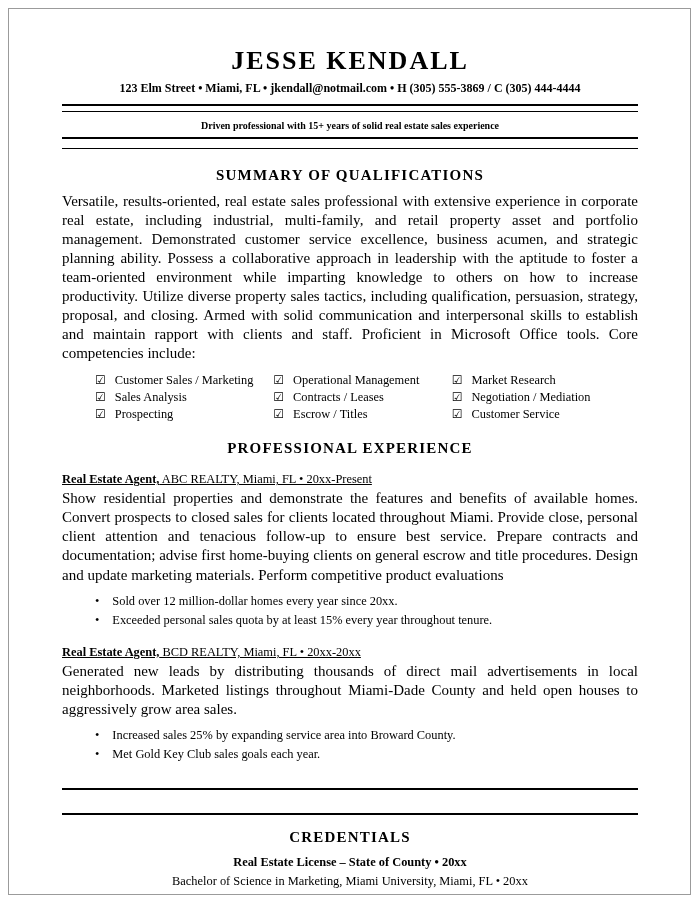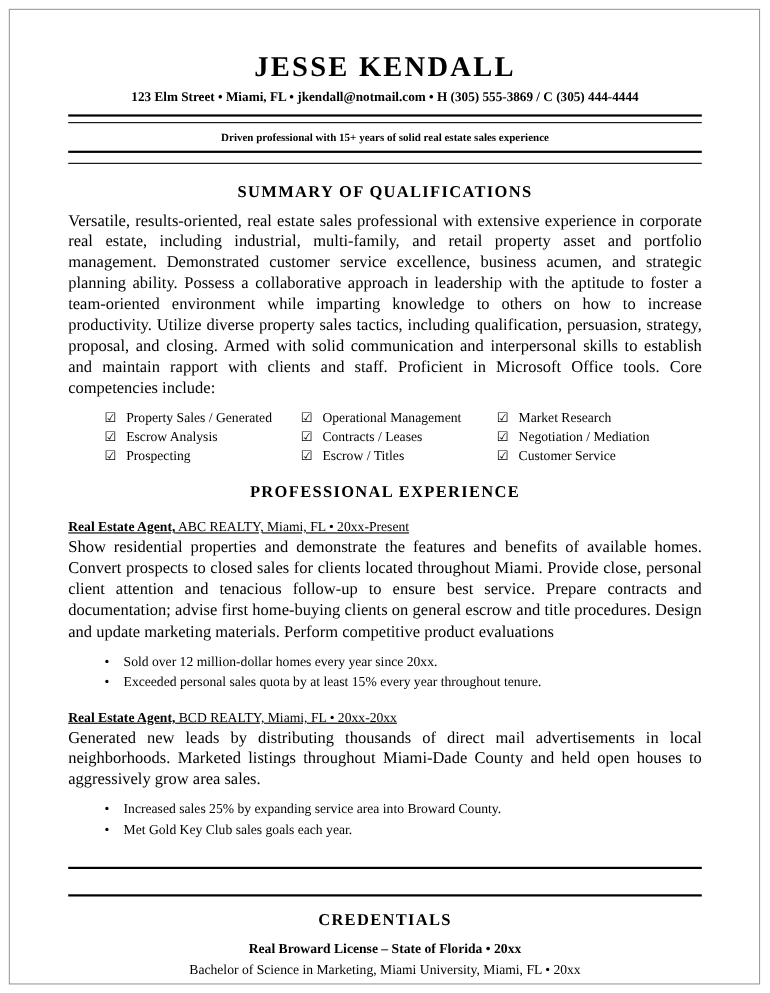--- a/index.html
+++ b/index.html
@@ -99,33 +99,33 @@
   <div class="rule-top"></div>
   <div class="headline">Driven professional with 15+ years of solid real estate sales experience</div>
   <div class="rule-bottom"></div>
 
   <section>
     <h2 class="section-heading">SUMMARY OF QUALIFICATIONS</h2>
     <p class="body-text justify summary-p">Versatile, results-oriented, real estate sales professional with extensive experience in corporate real estate, including industrial, multi-family, and retail property asset and portfolio management. Demonstrated customer service excellence, business acumen, and strategic planning ability. Possess a collaborative approach in leadership with the aptitude to foster a team-oriented environment while imparting knowledge to others on how to increase productivity. Utilize diverse property sales tactics, including qualification, persuasion, strategy, proposal, and closing. Armed with solid communication and interpersonal skills to establish and maintain rapport with clients and staff. Proficient in Microsoft Office tools. Core competencies include:</p>
     <div class="comp-grid">
       <div class="comp-item">
         <span class="comp-check">☑</span>
-        <span>Property Sales / Generated</span>
+        <span>Customer Sales / Marketing</span>
       </div>
       <div class="comp-item">
         <span class="comp-check">☑</span>
         <span>Operational Management</span>
       </div>
       <div class="comp-item">
         <span class="comp-check">☑</span>
         <span>Market Research</span>
       </div>
       <div class="comp-item">
         <span class="comp-check">☑</span>
-        <span>Escrow Analysis</span>
+        <span>Sales Analysis</span>
       </div>
       <div class="comp-item">
         <span class="comp-check">☑</span>
         <span>Contracts / Leases</span>
       </div>
       <div class="comp-item">
         <span class="comp-check">☑</span>
         <span>Negotiation / Mediation</span>
       </div>
       <div class="comp-item">
@@ -176,18 +176,18 @@
       </div>
     </div>
   </section>
 
   <div class="rule-thick"></div>
 
   <div class="rule-thick"></div>
   <section class="center-sec">
     <h2 class="section-heading">CREDENTIALS</h2>
     <div class="entries">
-      <p class="entry b">Real Broward License – State of Florida • 20xx</p>
+      <p class="entry b">Real Estate License – State of County • 20xx</p>
       <p class="entry">Bachelor of Science in Marketing, Miami University, Miami, FL • 20xx</p>
     </div>
   </section>
 
 </div>
 
 </body></html>

